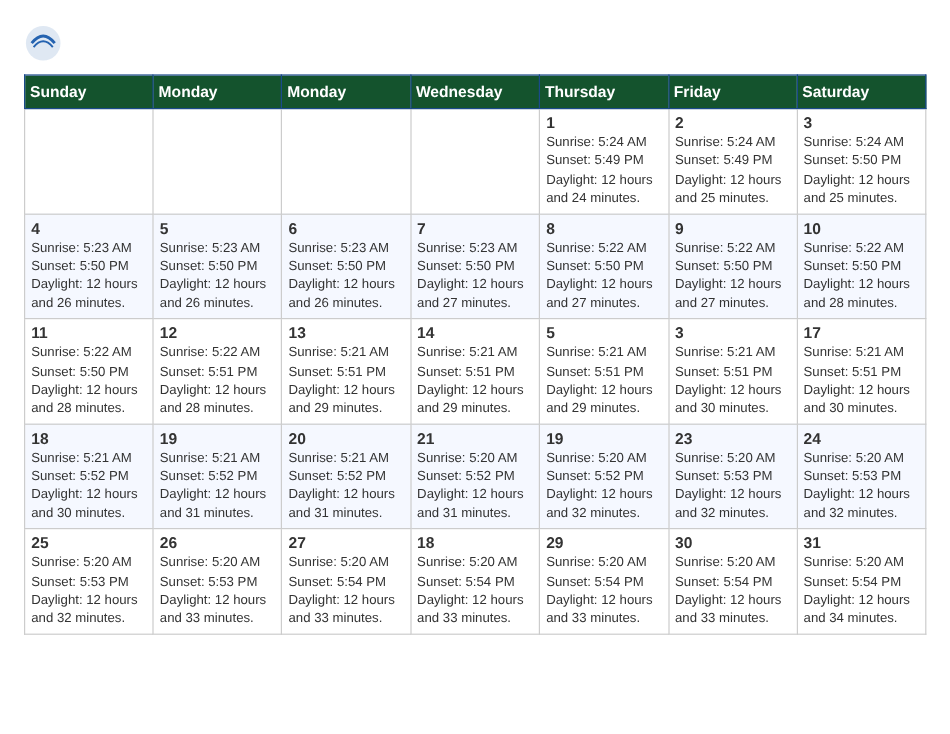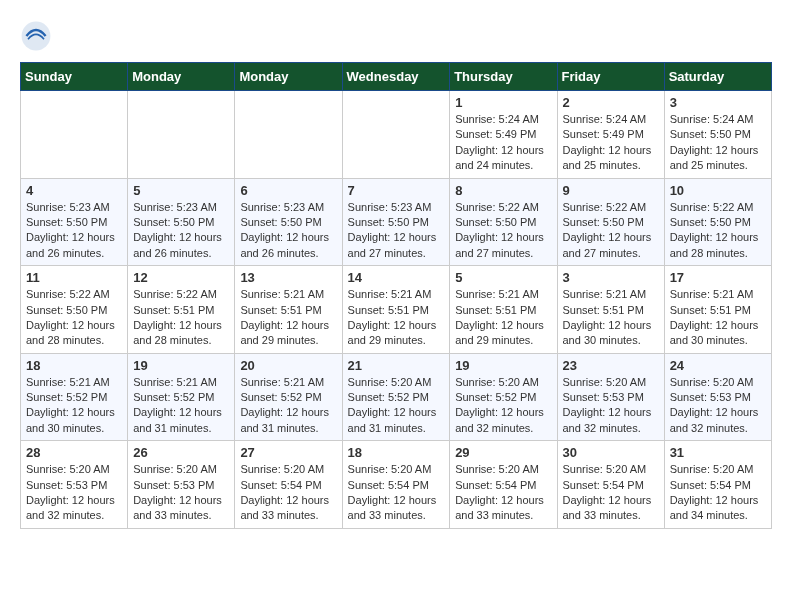--- a/index.html
+++ b/index.html
@@ -305,21 +305,21 @@
         <td>
           <span class="day-num">24</span>
           <div class="day-info" style="white-space: pre-line;">Sunrise: 5:20 AM
 Sunset: 5:53 PM
 Daylight: 12 hours
 and 32 minutes.</div>
         </td>
       </tr>
       <tr>
         <td>
-          <span class="day-num">28</span>
+          <span class="day-num">25</span>
           <div class="day-info" style="white-space: pre-line;">Sunrise: 5:20 AM
 Sunset: 5:53 PM
 Daylight: 12 hours
 and 32 minutes.</div>
         </td>
         <td>
           <span class="day-num">26</span>
           <div class="day-info" style="white-space: pre-line;">Sunrise: 5:20 AM
 Sunset: 5:53 PM
 Daylight: 12 hours

